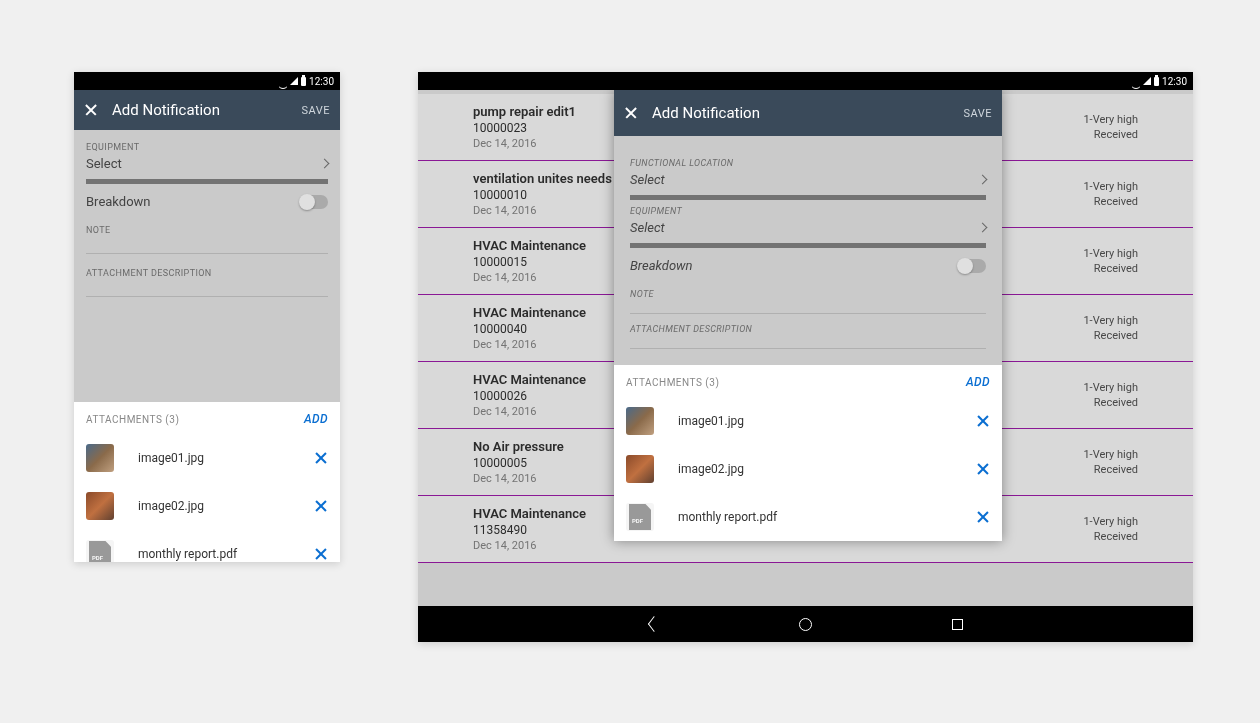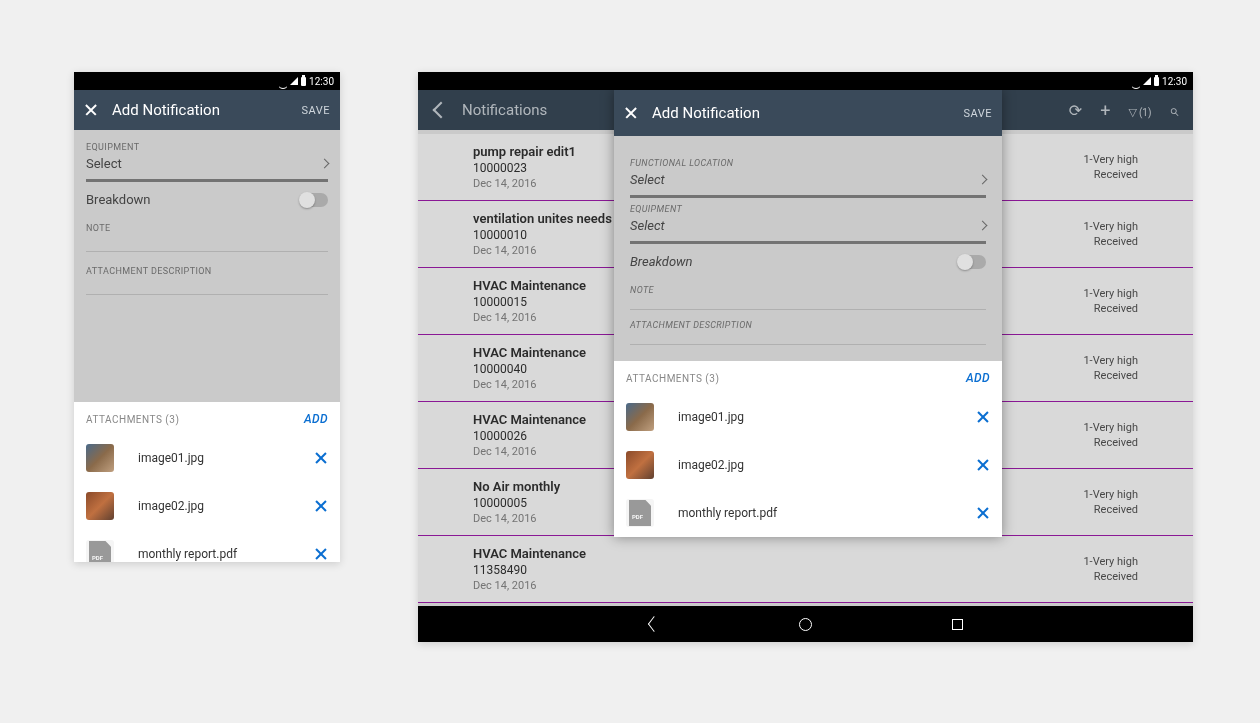--- a/index.html
+++ b/index.html
@@ -48,21 +48,21 @@
 .app-bar .save-btn { font-size: 11px; letter-spacing: 0.5px; color: #cfd6dc; cursor: pointer; }
 .icon-x { width: 14px; height: 14px; position: relative; cursor: pointer; }
 .icon-x::before, .icon-x::after { content:''; position:absolute; width:14px; height:1.5px; background:#fff; top:6px; left:0; }
 .icon-x::before { transform: rotate(45deg); }
 .icon-x::after { transform: rotate(-45deg); }
 
 .form-body { background: #cacaca; }
 .phone .form-body { height: 272px; }
 .form-section { padding: 6px 12px 2px; }
 .field-label { font-size: 9px; letter-spacing: 0.4px; color: #6a6a6a; text-transform: uppercase; margin-top: 6px; }
-.field-row { display: flex; align-items: center; justify-content: space-between; padding: 4px 0 8px; border-bottom: 3px solid #737373; }
+.field-row { display: flex; align-items: center; justify-content: space-between; padding: 4px 0 8px; border-bottom: 5px solid #737373; }
 .field-value { font-size: 13px; color: #444; }
 .chev { width:7px; height:7px; border-right:1.5px solid #666; border-top:1.5px solid #666; transform: rotate(45deg); }
 .toggle-row { display:flex; align-items:center; justify-content:space-between; padding: 10px 0; font-size:13px; color:#444;gap:7px; }
 .toggle { width:28px; height:14px; background:#aaa; border-radius:7px; position:relative; cursor:pointer; }
 .toggle::after { content:''; position:absolute; width:16px; height:16px; background:#e0e0e0; border-radius:50%; top:-1px; left:-1px; box-shadow:0 1px 2px rgba(0,0,0,0.3); }
 .note-line, .desc-line { height:1px; background:#b0b0b0; margin: 18px 0 10px; }
 
 .attach-section { background:#fff; }
 .attach-header { display:flex; justify-content:space-between; align-items:center; padding: 10px 12px 8px; }
 .attach-title { font-size:10px; letter-spacing:0.5px; color:#888; }
@@ -178,30 +178,20 @@
 
 <div class="device tablet">
   <div class="status-bar">
     <span class="wifi"></span>
     <span class="tri"></span>
     <span class="batt"></span>
     <span>12:30</span>
   </div>
   <div class="tablet-content">
     <div class="tablet-bg">
-      <div class="app-bar">
-        <span class="back-arrow"></span>
-        <span class="title">Notifications</span>
-        <div class="right-icons">
-          <span class="ti icon-refresh"></span>
-          <span class="ti icon-plus"></span>
-          <span class="ti"><span class="icon-filter"></span><span class="filter-badge">(1)</span></span>
-          <span class="ti icon-search"></span>
-        </div>
-      </div>
       <div class="notif-list" id="notif-list">
           <div class="notif-item">
             <div class="notif-left">
               <div class="nt">pump repair edit1</div>
               <div class="nid">10000023</div>
               <div class="nd">Dec 14, 2016</div>
             </div>
             <div class="notif-right">
               <div class="pr">1-Very high</div>
               <div class="st">Received</div>
@@ -246,21 +236,21 @@
               <div class="nid">10000026</div>
               <div class="nd">Dec 14, 2016</div>
             </div>
             <div class="notif-right">
               <div class="pr">1-Very high</div>
               <div class="st">Received</div>
             </div>
           </div>
           <div class="notif-item">
             <div class="notif-left">
-              <div class="nt">No Air monthly</div>
+              <div class="nt">No Air pressure</div>
               <div class="nid">10000005</div>
               <div class="nd">Dec 14, 2016</div>
             </div>
             <div class="notif-right">
               <div class="pr">1-Very high</div>
               <div class="st">Received</div>
             </div>
           </div>
           <div class="notif-item">
             <div class="notif-left">

